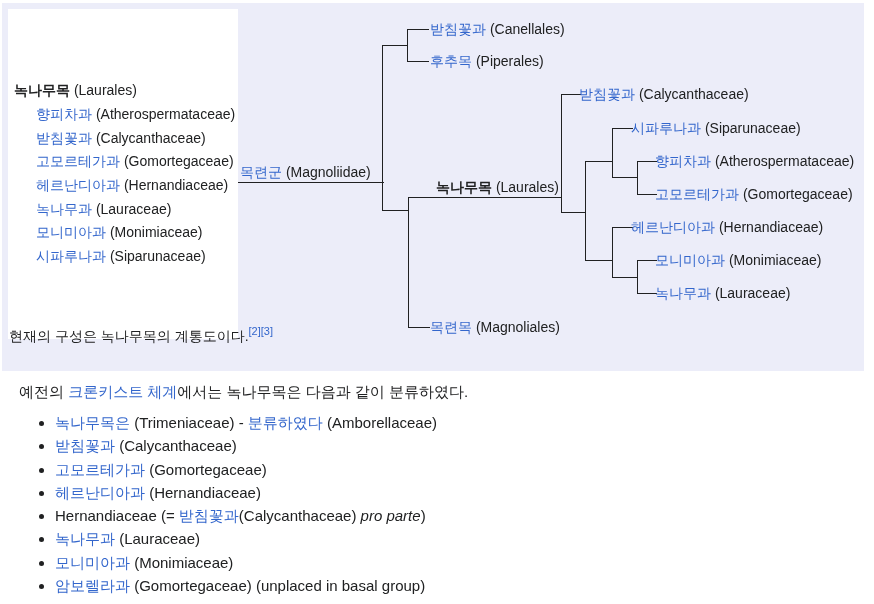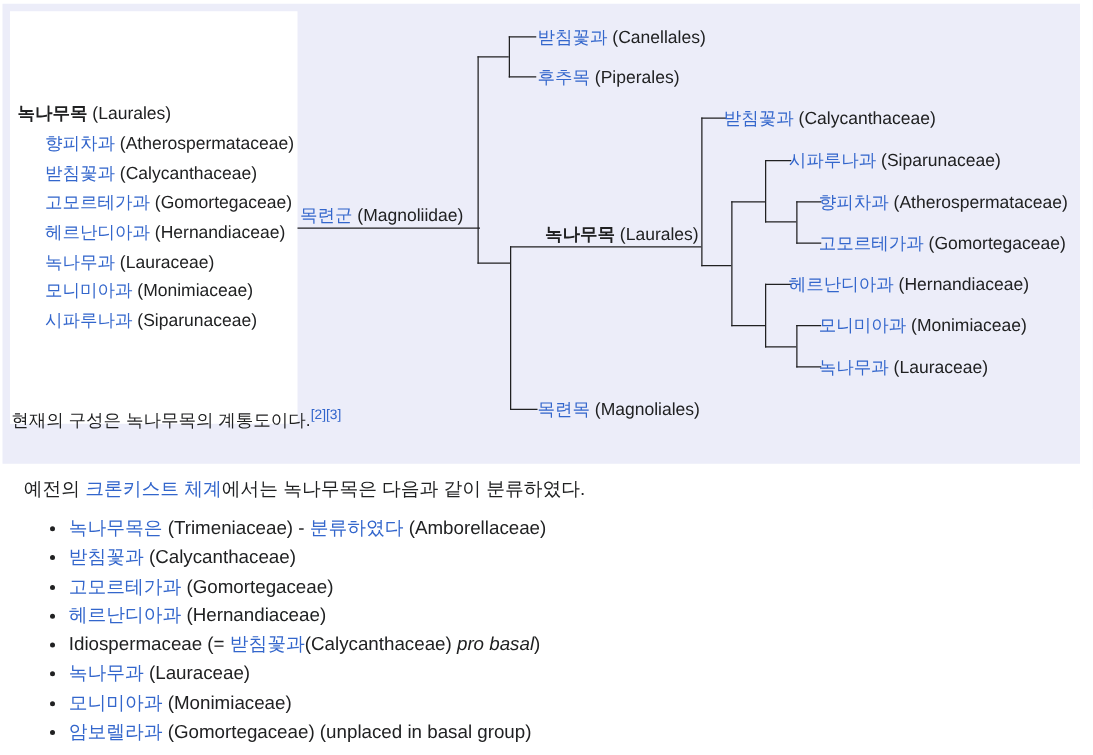--- a/index.html
+++ b/index.html
@@ -121,18 +121,18 @@
   <div class="caption"><span>현재의 구성은 녹나무목의 계통도이다.</span><sup><span class="ref">[2]</span><span class="ref">[3]</span></sup></div>
 </div>
 
 <div class="below">
   <p><span class="pln">예전의 </span><span class="lnk">크론키스트 체계</span><span class="pln">에서는 </span><span class="pln">녹나무목은 다음과 같이 분류하였다.</span></p>
   <ul>
     <li><span class="lnk">녹나무목은</span><span class="pln"> (Trimeniaceae) - </span><span class="lnk">분류하였다</span><span class="pln"> (Amborellaceae)</span></li>
     <li><span class="lnk">받침꽃과</span><span class="pln"> (Calycanthaceae)</span></li>
     <li><span class="lnk">고모르테가과</span><span class="pln"> (Gomortegaceae)</span></li>
     <li><span class="lnk">헤르난디아과</span><span class="pln"> (Hernandiaceae)</span></li>
-    <li><span class="pln">Idiospermaceae (= </span><span class="lnk">받침꽃과</span><span class="pln">(Calycanthaceae) </span><span class="ital">pro basal</span><span class="pln">)</span></li>
+    <li><span class="pln">Hernandiaceae (= </span><span class="lnk">받침꽃과</span><span class="pln">(Calycanthaceae) </span><span class="ital">pro parte</span><span class="pln">)</span></li>
     <li><span class="lnk">녹나무과</span><span class="pln"> (Lauraceae)</span></li>
     <li><span class="lnk">모니미아과</span><span class="pln"> (Monimiaceae)</span></li>
     <li><span class="lnk">암보렐라과</span><span class="pln"> (Gomortegaceae) (unplaced in basal group)</span></li>
   </ul>
 </div>
 
 </body></html>

